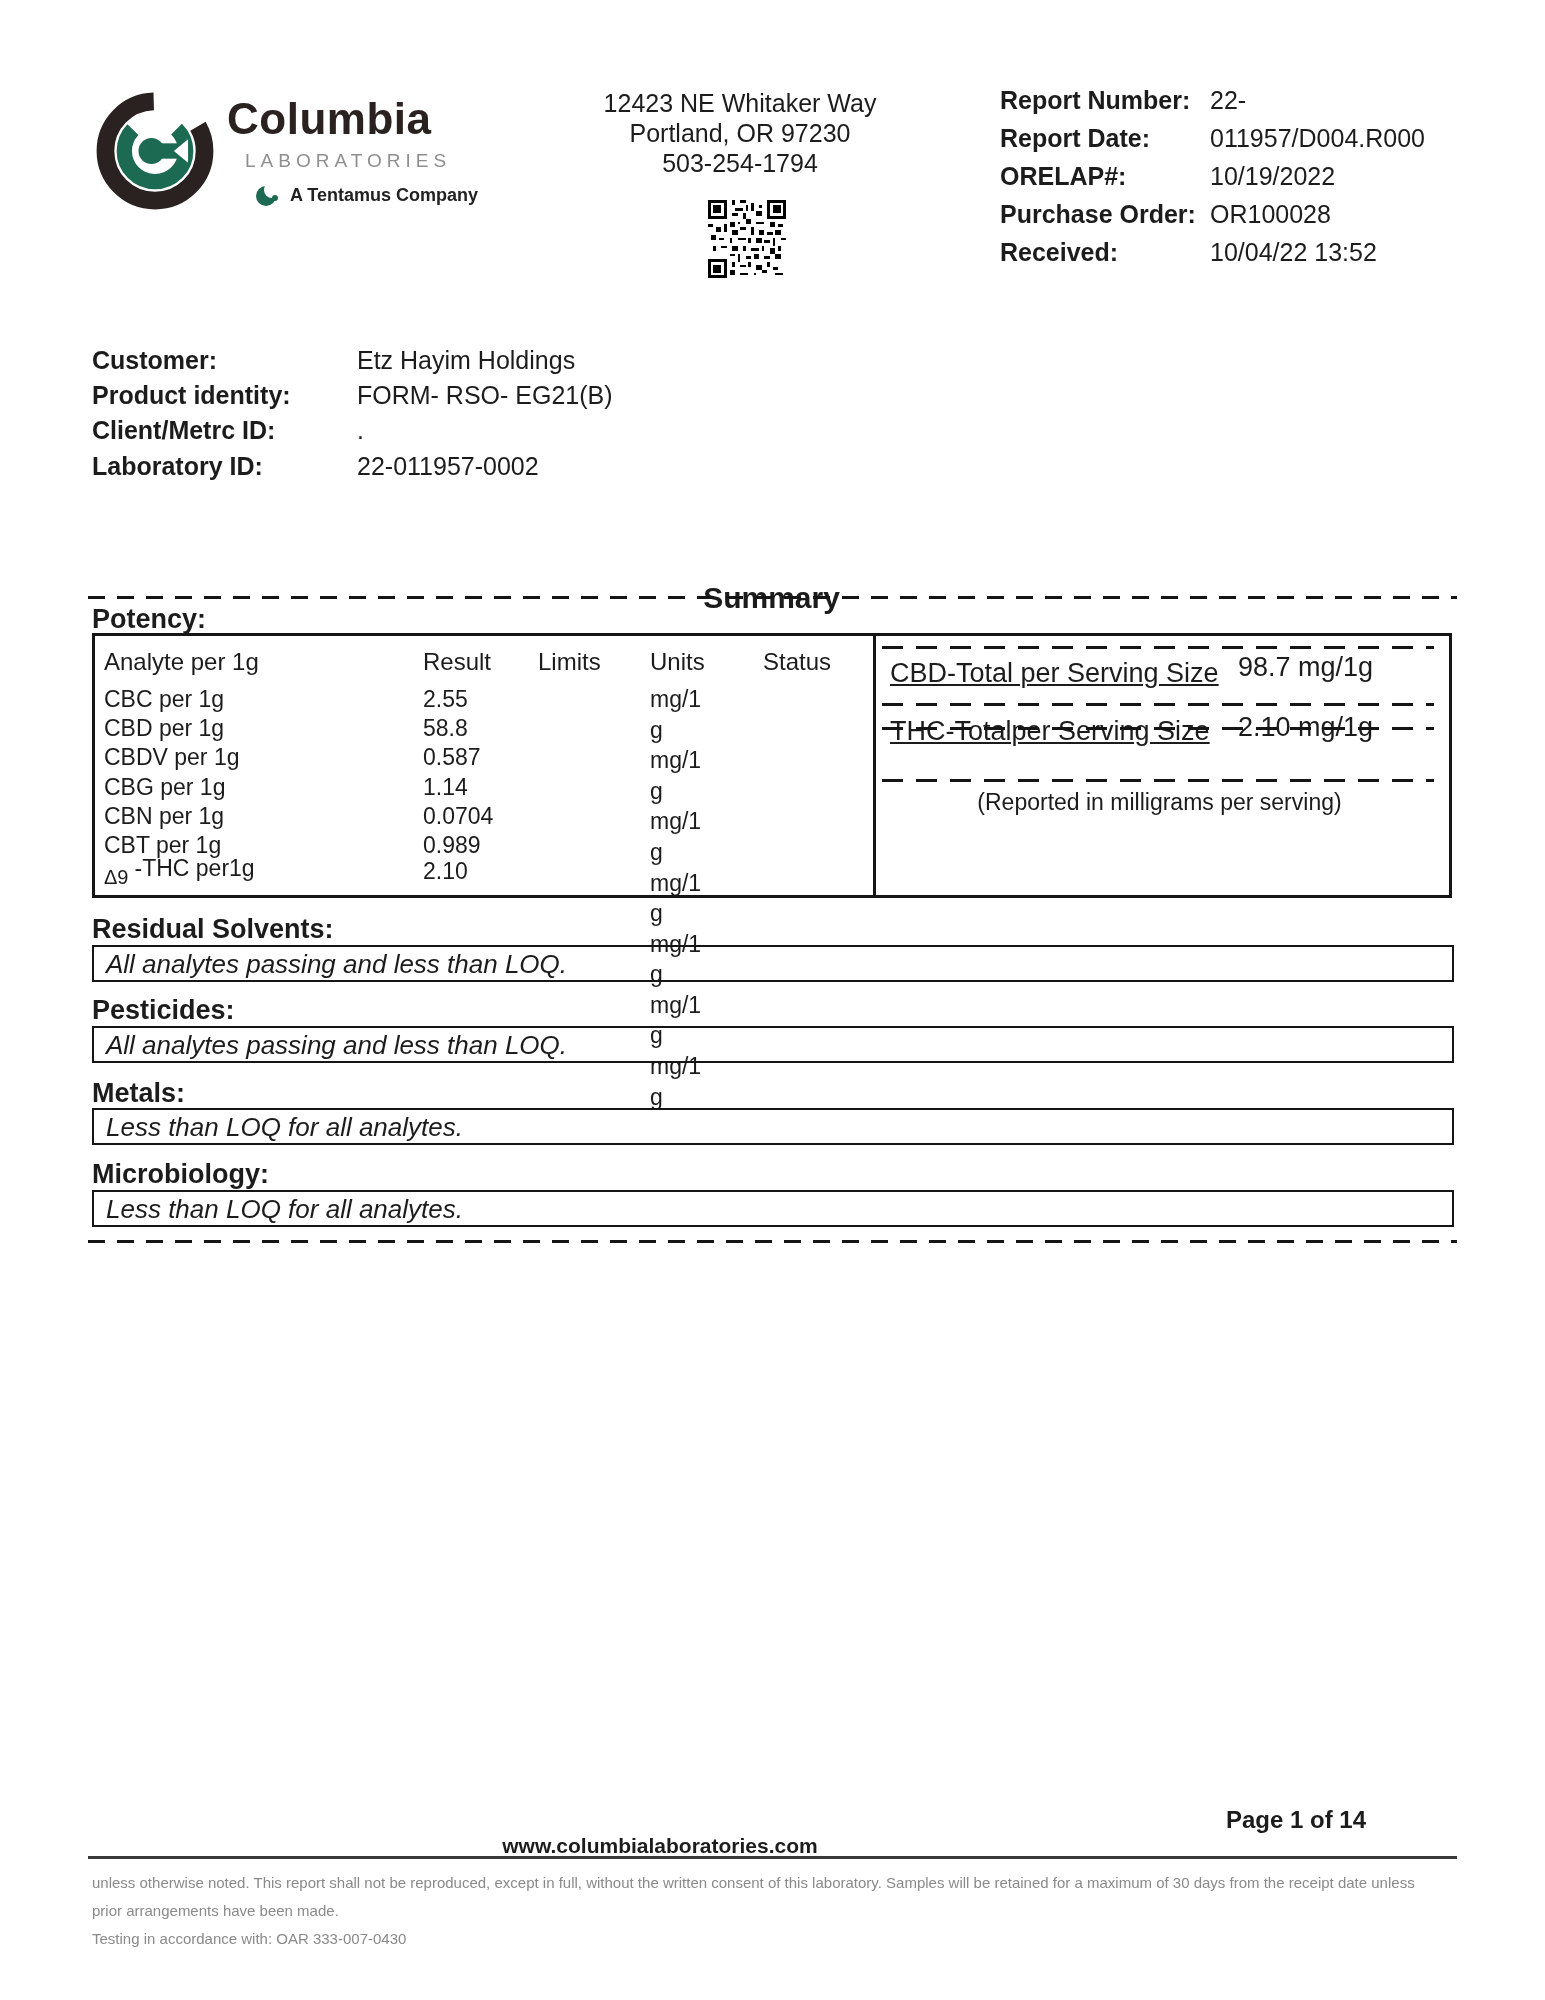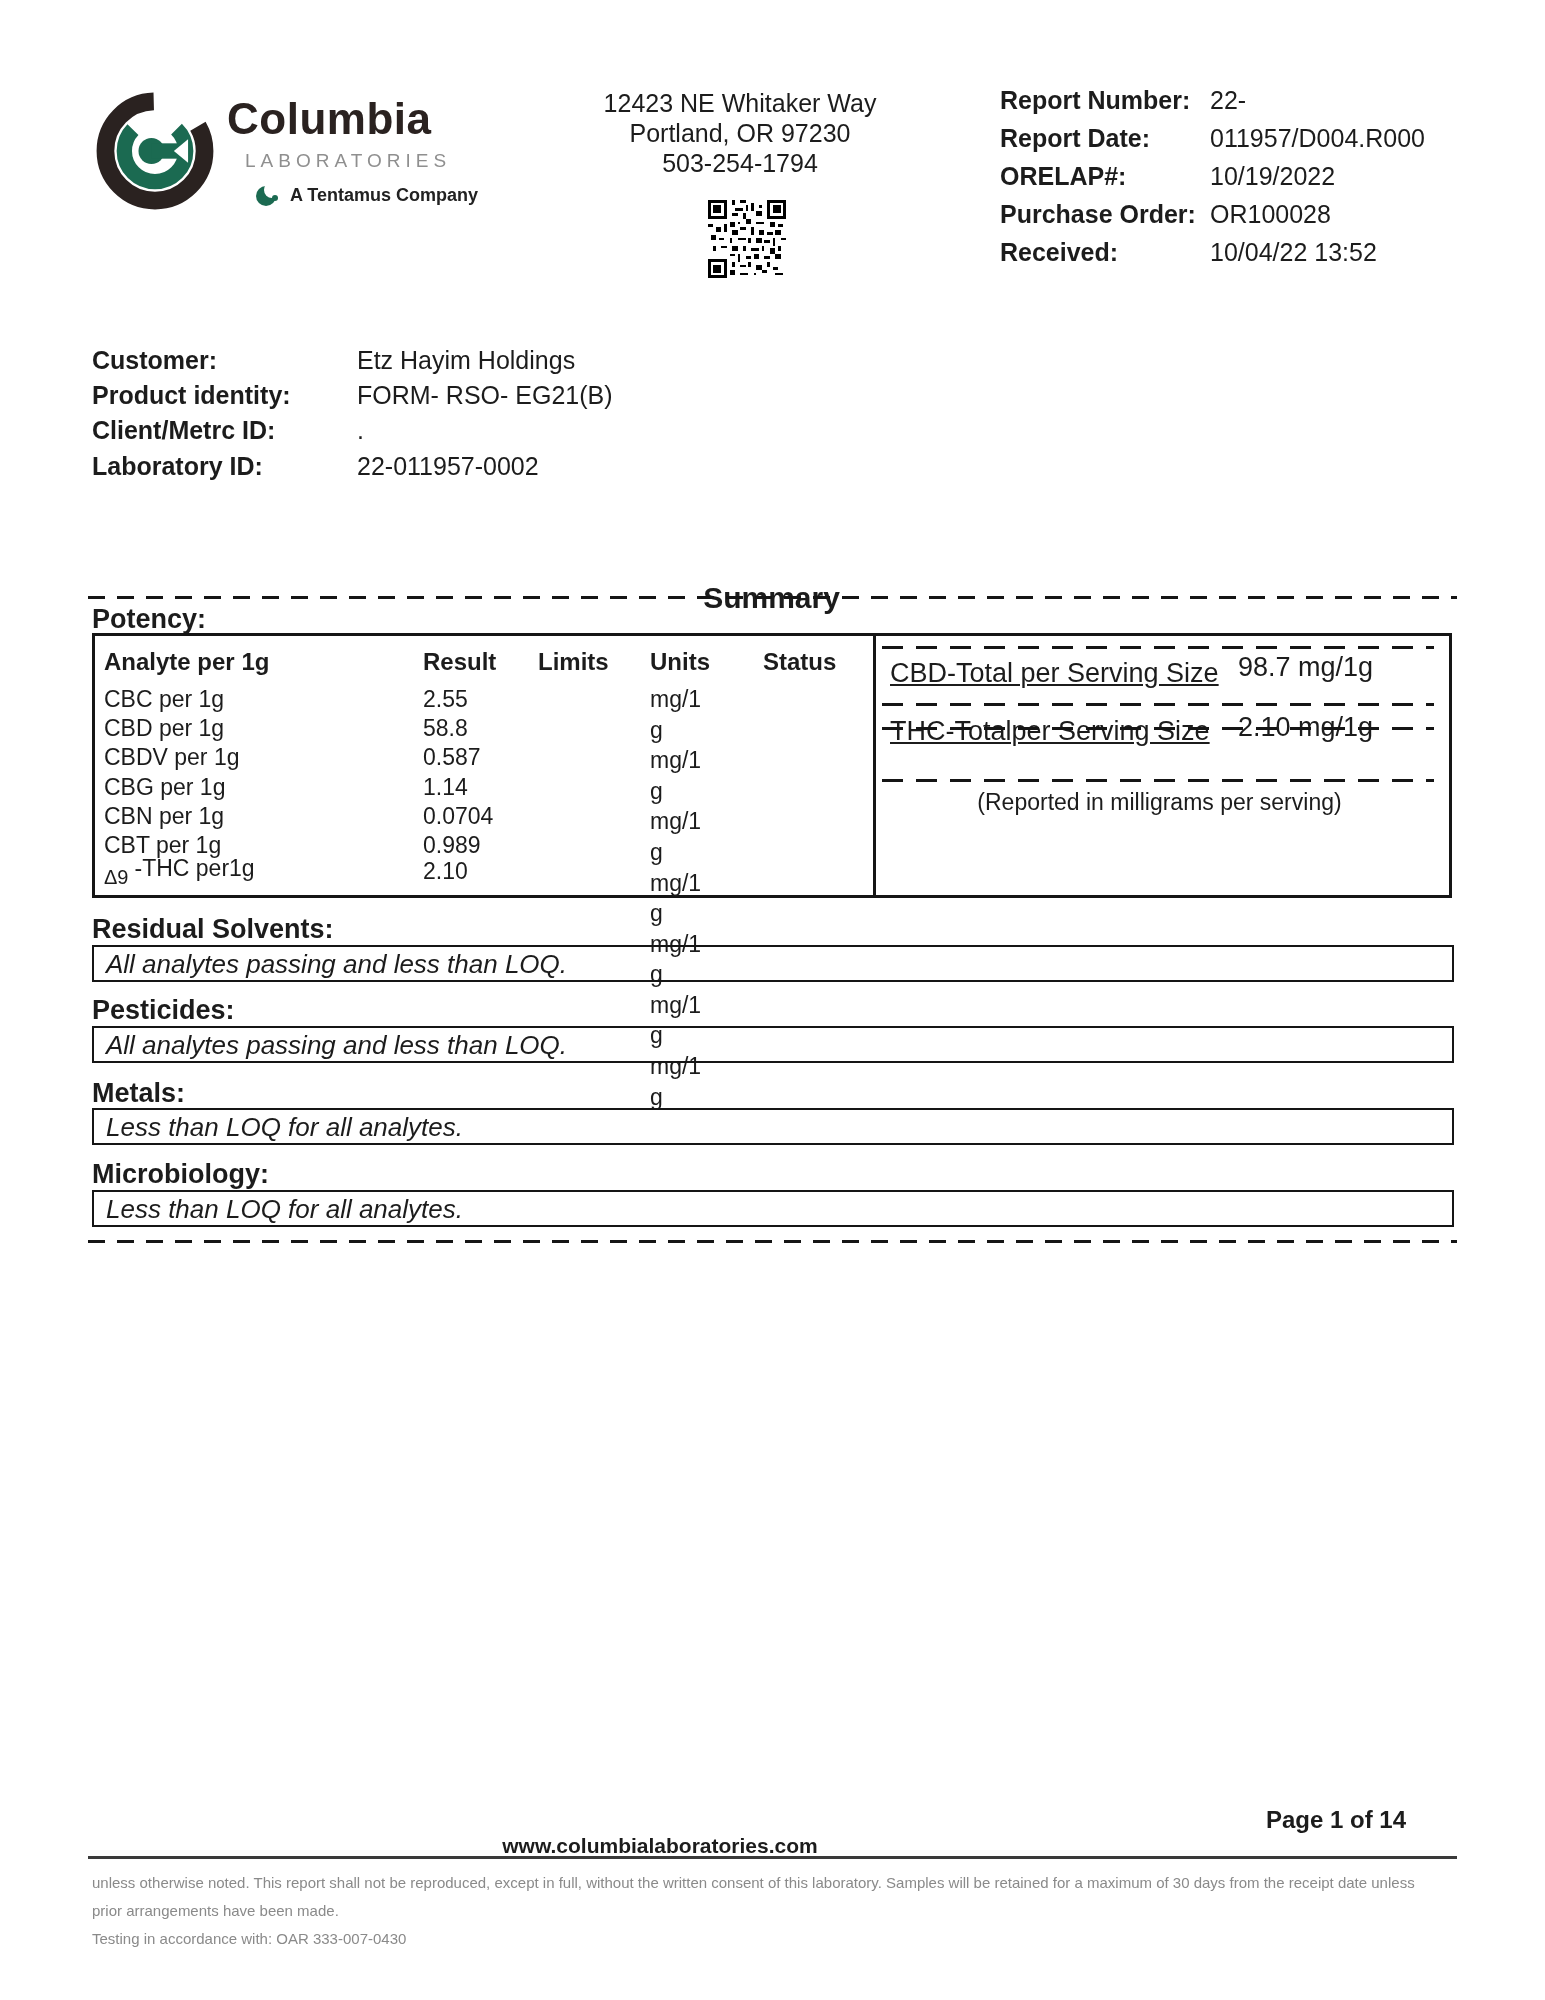--- a/index.html
+++ b/index.html
@@ -8,21 +8,21 @@
   .abs{position:absolute;}
   .b{font-weight:bold;}
   .lbl{font-size:25px;font-weight:bold;}
   .val{font-size:25px;}
   .dash-line{height:3px;background:repeating-linear-gradient(90deg,#151515 0 17px,transparent 17px 29px);}
   .dash-inner{height:3px;background:repeating-linear-gradient(90deg,#151515 0 21px,transparent 21px 34px);}
   .box{border:2px solid #151515;background:transparent;}
   .thickbox{border:3px solid #151515;}
   .italic-note{font-style:italic;font-size:26px;}
   .sec-head{font-size:27px;font-weight:bold;}
-  .th{font-size:24px;font-weight:bold;}
+  .th{font-size:24px;font-weight:normal;}
   .td{font-size:23px;}
   .units{font-size:23px;}
   .muted{color:#8a8a8a;}
   .brandname{font-size:44px;font-weight:bold;color:#2a2220;letter-spacing:0.5px;}
   .brandsub{font-size:19px;color:#8f8f8f;letter-spacing:5px;}
   .brandtag{font-size:18px;font-weight:bold;color:#222;}
   .addr{font-size:25px;text-align:center;line-height:30px;}
   .servlbl{font-size:27px;text-decoration:underline;}
   .servval{font-size:27px;}
 </style>
@@ -223,21 +223,21 @@
   <div class="abs sec-head" style="left:92px;top:1078px;">Metals:</div>
   <div class="abs box" style="left:92px;top:1108px;width:1358px;height:33px;"></div>
   <div class="abs italic-note" style="left:106px;top:1112px;">Less than LOQ for all analytes.</div>
 
   <div class="abs sec-head" style="left:92px;top:1159px;">Microbiology:</div>
   <div class="abs box" style="left:92px;top:1190px;width:1358px;height:33px;"></div>
   <div class="abs italic-note" style="left:106px;top:1194px;">Less than LOQ for all analytes.</div>
 
   <div class="abs dash-line" style="left:88px;top:1240px;width:1369px;"></div>
 
-  <div class="abs b" style="left:1266px;top:1806px;font-size:24px;">Page 1 of 14</div>
+  <div class="abs b" style="left:1226px;top:1806px;font-size:24px;">Page 1 of 14</div>
   <div class="abs b" style="left:0;top:1834px;width:1320px;text-align:center;font-size:21px;">www.columbialaboratories.com</div>
   <div class="abs" style="left:88px;top:1856px;width:1369px;height:3px;background:#3a3a3a;"></div>
 
   <div class="abs muted" style="left:92px;top:1874px;font-size:15px;">unless otherwise noted. This report shall not be reproduced, except in full, without the written consent of this laboratory. Samples will be retained for a maximum of 30 days from the receipt date unless</div>
   <div class="abs muted" style="left:92px;top:1902px;font-size:15px;">prior arrangements have been made.</div>
   <div class="abs muted" style="left:92px;top:1930px;font-size:15px;">Testing in accordance with: OAR 333-007-0430</div>
 
 </div>
 
 </body></html>

